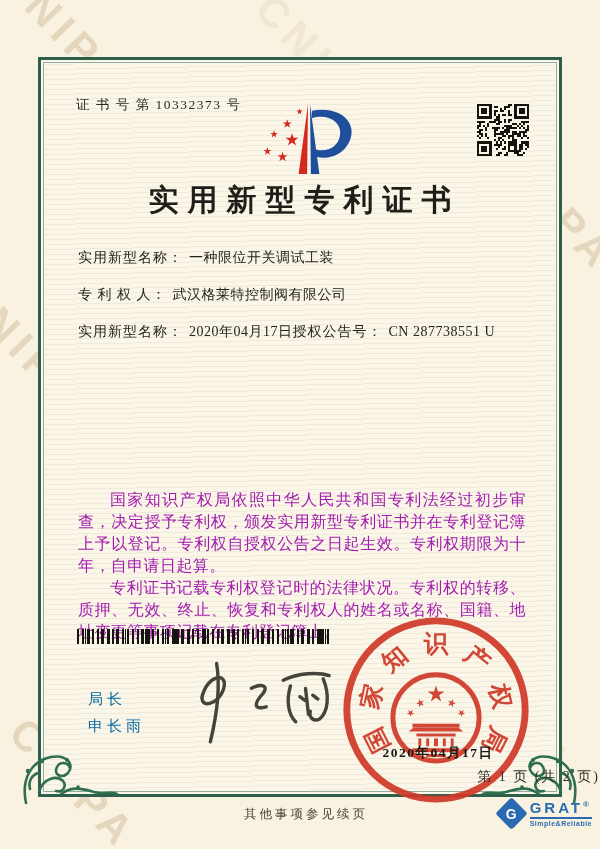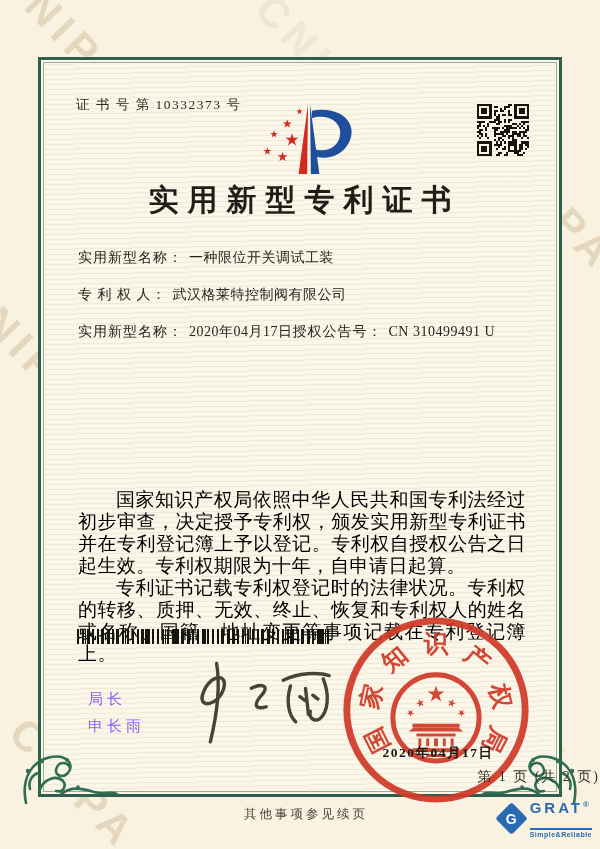--- a/index.html
+++ b/index.html
@@ -44,34 +44,34 @@
   }
 
   .fields { position:absolute; left:78px; top:247px; width:462px; font-size:14px; color:#26241f; }
   .frow { line-height:22px; margin-bottom:15px; white-space:nowrap; }
   .frow .lab { letter-spacing:1px;text-align:center; }
   .frow .val { margin-left:6px; letter-spacing:0.5px; }
   .frow .second { }
 
   .paras {
     position:absolute; left:78px; top:489px; width:448px;
-    font-size:19px; line-height:22px; text-align:justify;
-    color:#000000; letter-spacing:0.4px;
+    font-size:16px; line-height:22px; text-align:justify;
+    color:#a21caf; letter-spacing:0.4px;
   }
   .paras p { text-indent:2em; }
 
   .barcode {
     position:absolute; left:77px; top:629px; width:253px; height:15px;
     background:
       repeating-linear-gradient(90deg, #15150f 0 2px, rgba(0,0,0,0) 2px 5px),
       repeating-linear-gradient(90deg, #15150f 0 1px, rgba(0,0,0,0) 1px 8px),
       repeating-linear-gradient(90deg, rgba(0,0,0,0) 0 10px, #15150f 10px 13px, rgba(0,0,0,0) 13px 29px);
   }
 
-  .signer { position:absolute; left:88px; top:686px; font-size:15px; letter-spacing:4px; line-height:27px; color:#8b5cf6; }
+  .signer { position:absolute; left:88px; top:686px; font-size:15px; letter-spacing:4px; line-height:27px; color:#0369a1; }
 
   .sig-svg { position:absolute; left:172px; top:650px; width:178px; height:105px; transform:rotate(-2deg); }
 
   .seal-svg { position:absolute; left:338px; top:612px; width:196px; height:196px; }
   .seal-date {
     position:absolute; left:342px; top:744px; width:192px; text-align:center;
     font-size:13.5px; font-weight:bold; letter-spacing:1.5px; color:#191813;
   }
 
   .page-info { position:absolute; left:0; right:0; top:768px; text-align:right; font-size:14px; letter-spacing:2px; color:#33312a; }
@@ -83,21 +83,21 @@
 
   .brand { position:absolute; right:8px; top:799px; display:flex; align-items:center; gap:7px; font-family:"Liberation Sans", sans-serif; }
   .brand-diamond {
     width:23px; height:23px; background:#2a6ab2; border-radius:3px;
     transform:rotate(45deg); display:flex; align-items:center; justify-content:center;
   }
   .brand-diamond span { transform:rotate(-45deg); color:#fdfdfd; font-weight:bold; font-size:14px; line-height:1; }
   .brand-text { display:flex; flex-direction:column; }
   .brand-name {
     color:#2a6ab2; font-weight:bold; font-size:15px; letter-spacing:3px;
-    border-bottom:2px solid #2a6ab2; line-height:1.15; padding-bottom:12px;
+    border-bottom:2px solid #2a6ab2; line-height:1.15; padding-bottom:1px;
   }
   .brand-name sup { font-size:8px; letter-spacing:0; }
   .brand-tag { color:#2a6ab2; font-size:7px; font-weight:bold; letter-spacing:0.5px; margin-top:1px; }
 </style>
 </head>
 <body>
 
 <div id="page">
 
   <div class="wm" style="left:-18px; top:6px;">CNIPA</div>
@@ -382,21 +382,21 @@
   <div class="title">实用新型专利证书</div>
 
   <div class="fields">
     <div class="frow">
       <span class="lab">实用新型名称：</span><span class="val">一种限位开关调试工装</span>
     </div>
     <div class="frow">
       <span class="lab">专 利 权 人：</span><span class="val">武汉格莱特控制阀有限公司</span>
     </div>
     <div class="frow">
-      <span class="lab">实用新型名称：</span><span class="val">2020年04月17日</span><span class="lab second">授权公告号：</span><span class="val">CN 310499491 U</span>
+      <span class="lab">实用新型名称：</span><span class="val">2020年04月17日</span><span class="lab second">授权公告号：</span><span class="val">CN 287738551 U</span>
     </div>
   </div>
 
   <div class="paras">
     <p>国家知识产权局依照中华人民共和国专利法经过初步审查，决定授予专利权，颁发实用新型专利证书并在专利登记簿上予以登记。专利权自授权公告之日起生效。专利权期限为十年，自申请日起算。</p>
     <p>专利证书记载专利权登记时的法律状况。专利权的转移、质押、无效、终止、恢复和专利权人的姓名或名称、国籍、地址变更等事项记载在专利登记簿上。</p>
   </div>
 
   <div class="barcode"></div>
 

